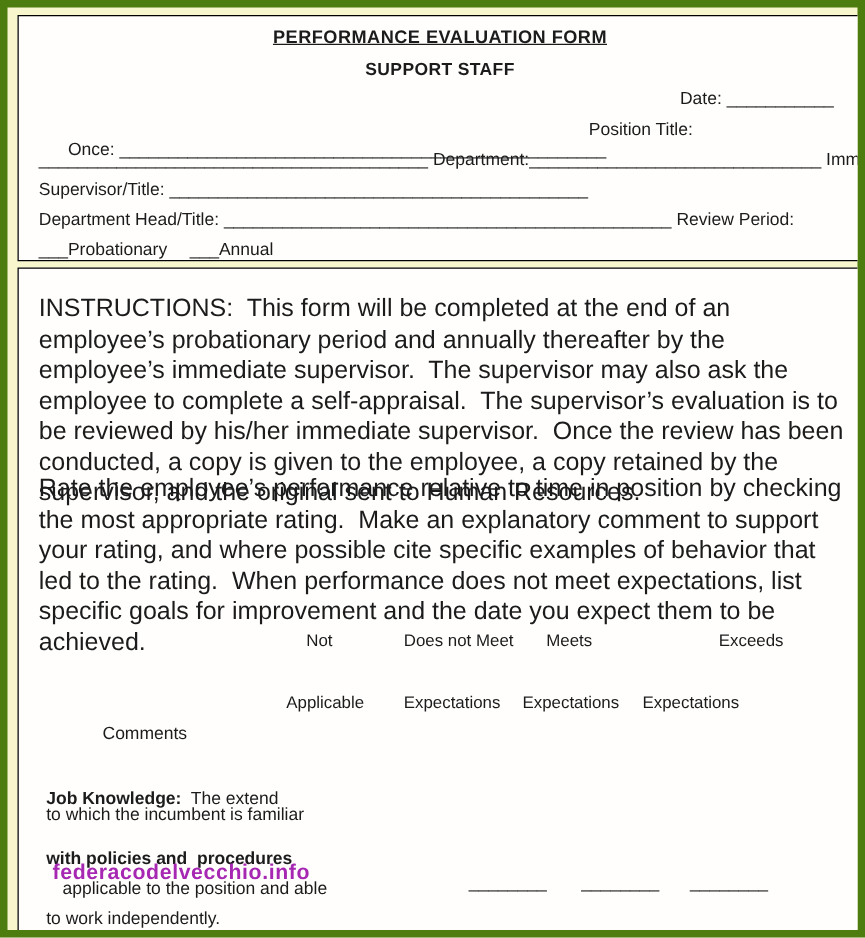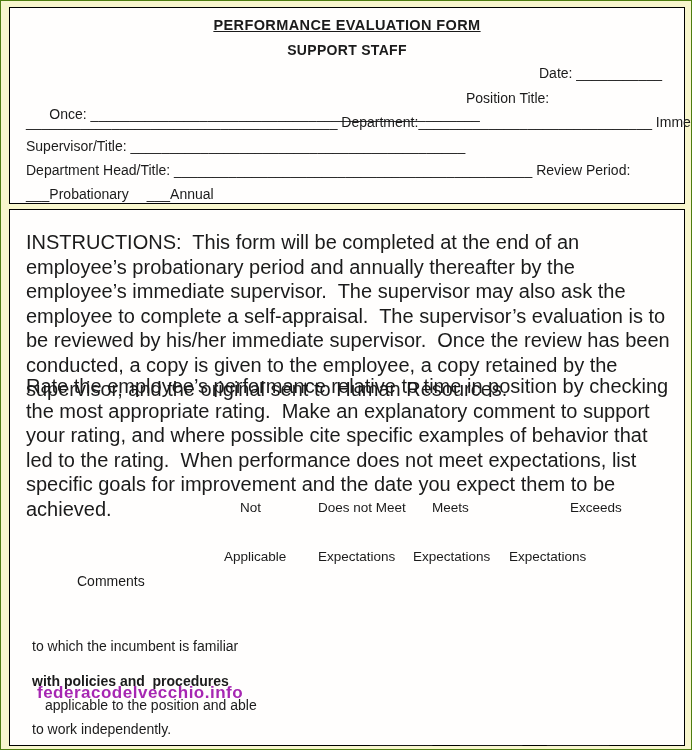--- a/index.html
+++ b/index.html
@@ -7,21 +7,21 @@
   body {
     font-family: "Liberation Sans", sans-serif;
     background: #ffffff;
     color: #1b1b1b;
   }
   .page {
     position: relative;
     width: 692px;
     height: 750px;
     background: #f8f6cd;
-    border: 1px solid #4d7c0f;
+    border: 6px solid #4d7c0f;
     overflow: hidden;
   }
   .box {
     position: absolute;
     left: 8px;
     width: 676px;
     background: #fffefd;
     border: 1px solid #000;
   }
   .header-box { top: 6px; height: 197px; }
@@ -76,21 +76,21 @@
   .comments { top: 363px; left: 67px; }
 
   .item-line { left: 22px; line-height: 24.3px; }
   .il1 { top: 411px; }
   .il2 { top: 424px; }
   .il3 { top: 459px; font-weight: bold; }
   .il4 { top: 483px; margin-left: 13px; }
   .il5 { top: 507px; }
   .item-label { font-weight: bold; }
 
-  .blank-cell { top: 482px; margin-top: 38px; }
+  .blank-cell { top: 482px; }
   .b1 { left: 360px; }
   .b2 { left: 450px; }
   .b3 { left: 537px; }
 
   .watermark {
     top: 473px; left: 27px;
     font-size: 17px;
     font-weight: bold;
     color: #a21caf;
     letter-spacing: 0.5px;
@@ -132,20 +132,21 @@
     <span class="abs rate-h r1c3">Meets</span>
     <span class="abs rate-h r1c4">Exceeds</span>
 
     <span class="abs rate-h r2c1">Applicable</span>
     <span class="abs rate-h r2c2">Expectations</span>
     <span class="abs rate-h r2c3">Expectations</span>
     <span class="abs rate-h r2c4">Expectations</span>
 
     <span class="abs comments">Comments</span>
 
+    <div class="abs item-line il1"><span class="item-label">Job Knowledge:</span><span>  The extend</span></div>
     <div class="abs item-line il2">to which the incumbent is familiar</div>
     <div class="abs item-line il3">with policies and  procedures</div>
     <div class="abs item-line il4">applicable to the position and able</div>
     <div class="abs item-line il5">to work independently.</div>
 
     <span class="abs blank-cell b1">________</span>
     <span class="abs blank-cell b2">________</span>
     <span class="abs blank-cell b3">________</span>
 
     <div class="abs watermark">federacodelvecchio.info</div>

